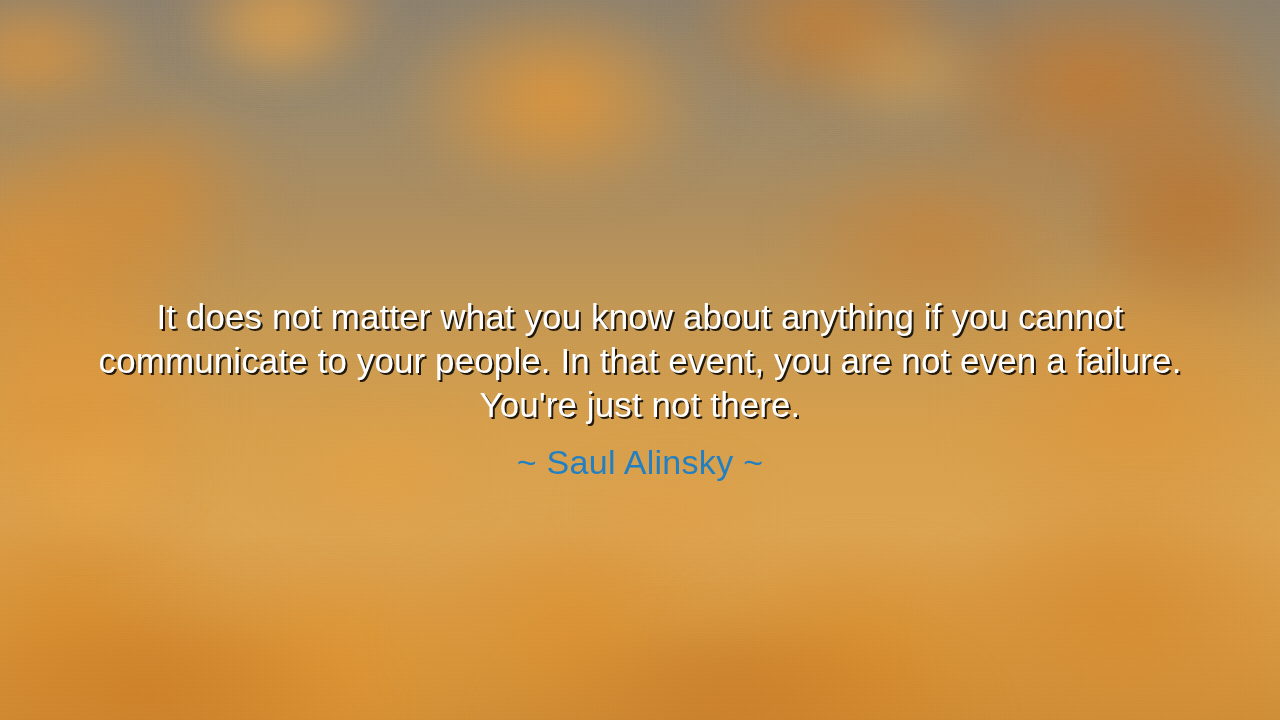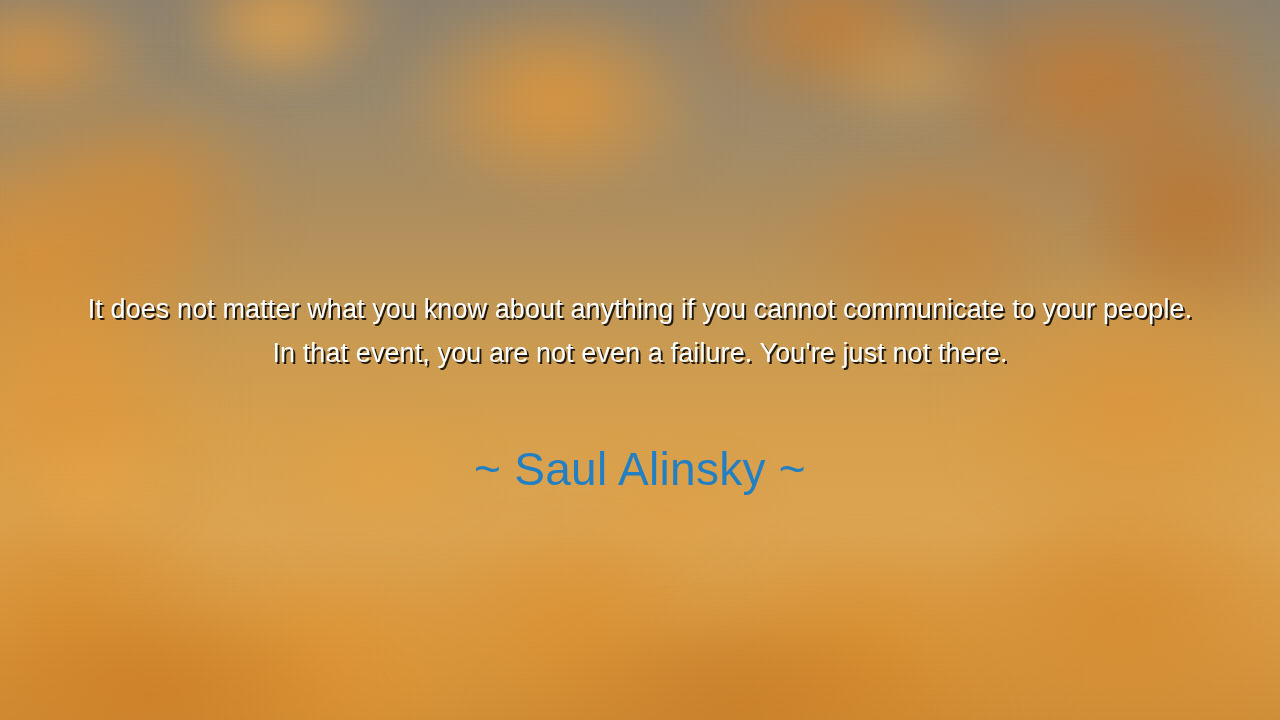--- a/index.html
+++ b/index.html
@@ -106,40 +106,40 @@
   .quote-block {
     position: absolute;
     left: 50%;
     top: 279px;
     transform: translateX(-50%);
     width: 1130px;
     text-align: center;
   }
 
   .quote-text {
-    margin: 8px;
+    margin: 16px;
     font-family: "Liberation Sans", sans-serif;
-    font-size: 27px;
+    font-size: 35px;
     line-height: 44px;
     font-weight: 400;
     color: #ffffff;
     text-shadow: 2px 2px 0 rgba(20,14,8,.92);
     letter-spacing: .1px;
     white-space: normal;
   }
 
   .attribution {
     position: absolute;
     left: 0;
     right: 0;
     top: 437px;
-    margin: 12px;
+    margin: 5px;
     text-align: center;
     font-family: "Liberation Sans", sans-serif;
-    font-size: 46px;
+    font-size: 34px;
     line-height: 40px;
     font-weight: 400;
     color: #2280c2;
     letter-spacing: .3px;
   }
 </style>
 </head>
 <body>
 
 <div class="scene">

